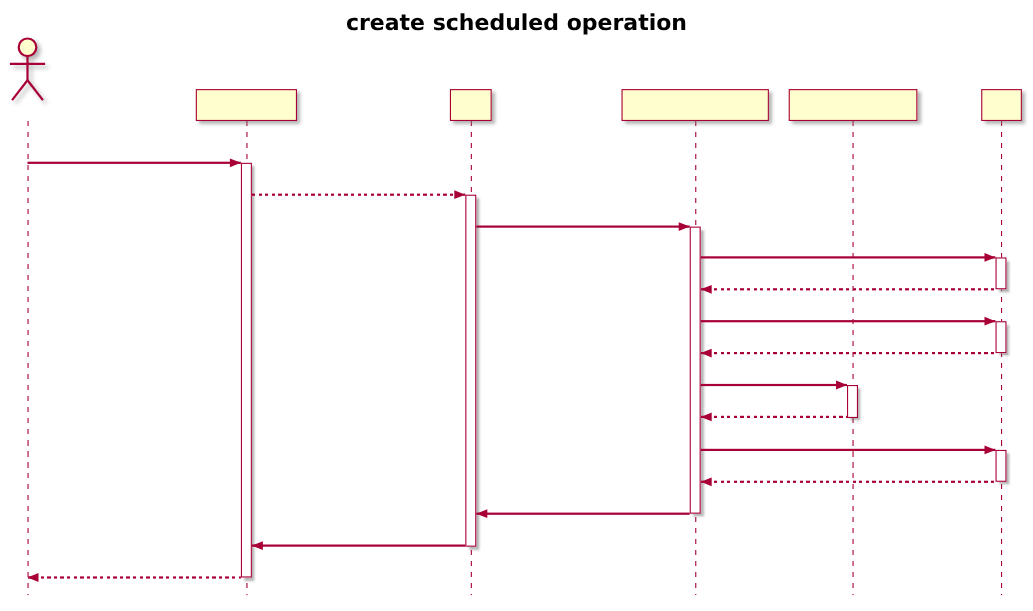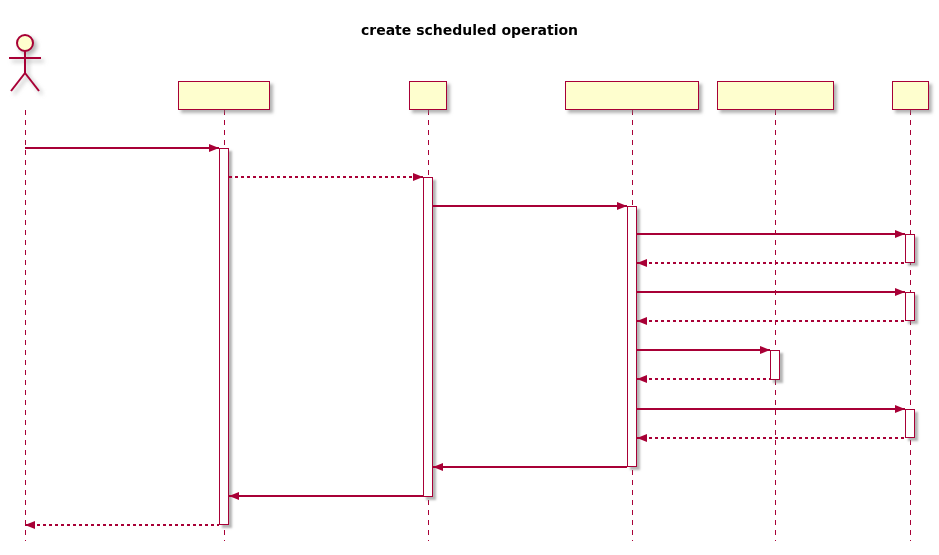--- a/index.html
+++ b/index.html
@@ -1,22 +1,22 @@
 <!DOCTYPE html>
 <html><head>
 <meta charset="utf-8">
 <style>
   html,body{margin:0;padding:0;background:#ffffff;}
   #stage{
     position:relative;width:939px;height:555px;background:#ffffff;overflow:hidden;
     font-family:"DejaVu Sans","Liberation Sans",sans-serif;color:#000;
   }
   .title{
-    position:absolute;top:22px;left:0;width:100%;text-align:center;
-    font-size:14px;font-weight:bold;color:#000;
+    position:absolute;top:8px;left:0;width:100%;text-align:center;
+    font-size:20px;font-weight:bold;color:#000;
   }
   .pbox{
     position:absolute;height:29px;background:#FEFECE;border:1.6px solid #A80036;
     box-shadow:3px 3px 3px rgba(120,120,120,0.55);
     display:flex;align-items:center;justify-content:center;
     font-size:13px;box-sizing:border-box;white-space:nowrap;
   }
   .lifeline{
     position:absolute;width:1px;
     background:repeating-linear-gradient(to bottom,#A80036 0 5px,transparent 5px 10px);

